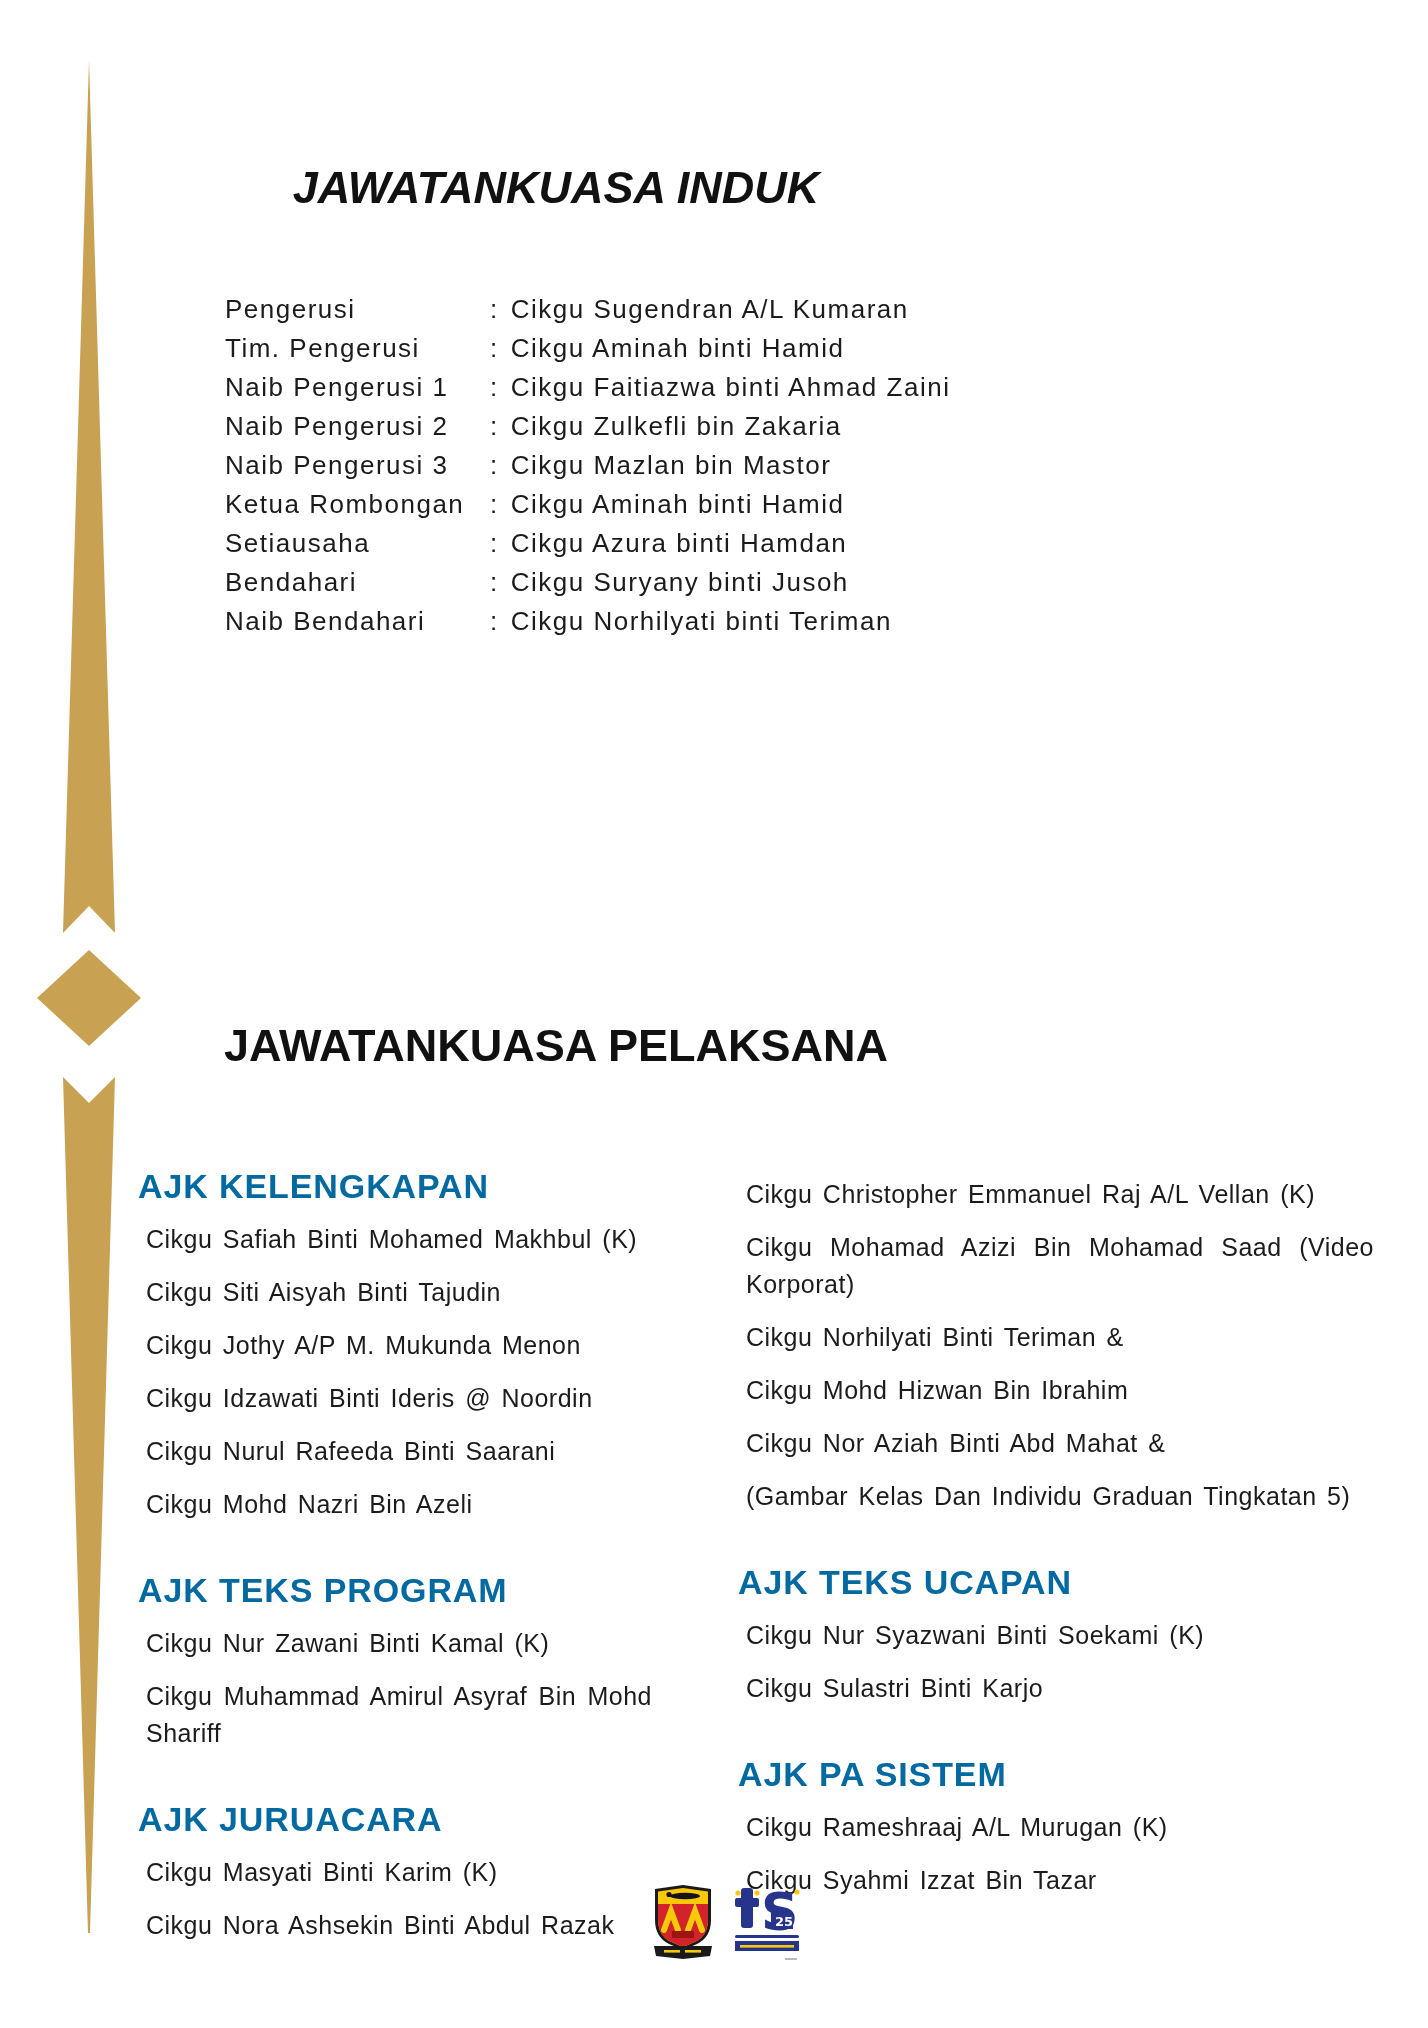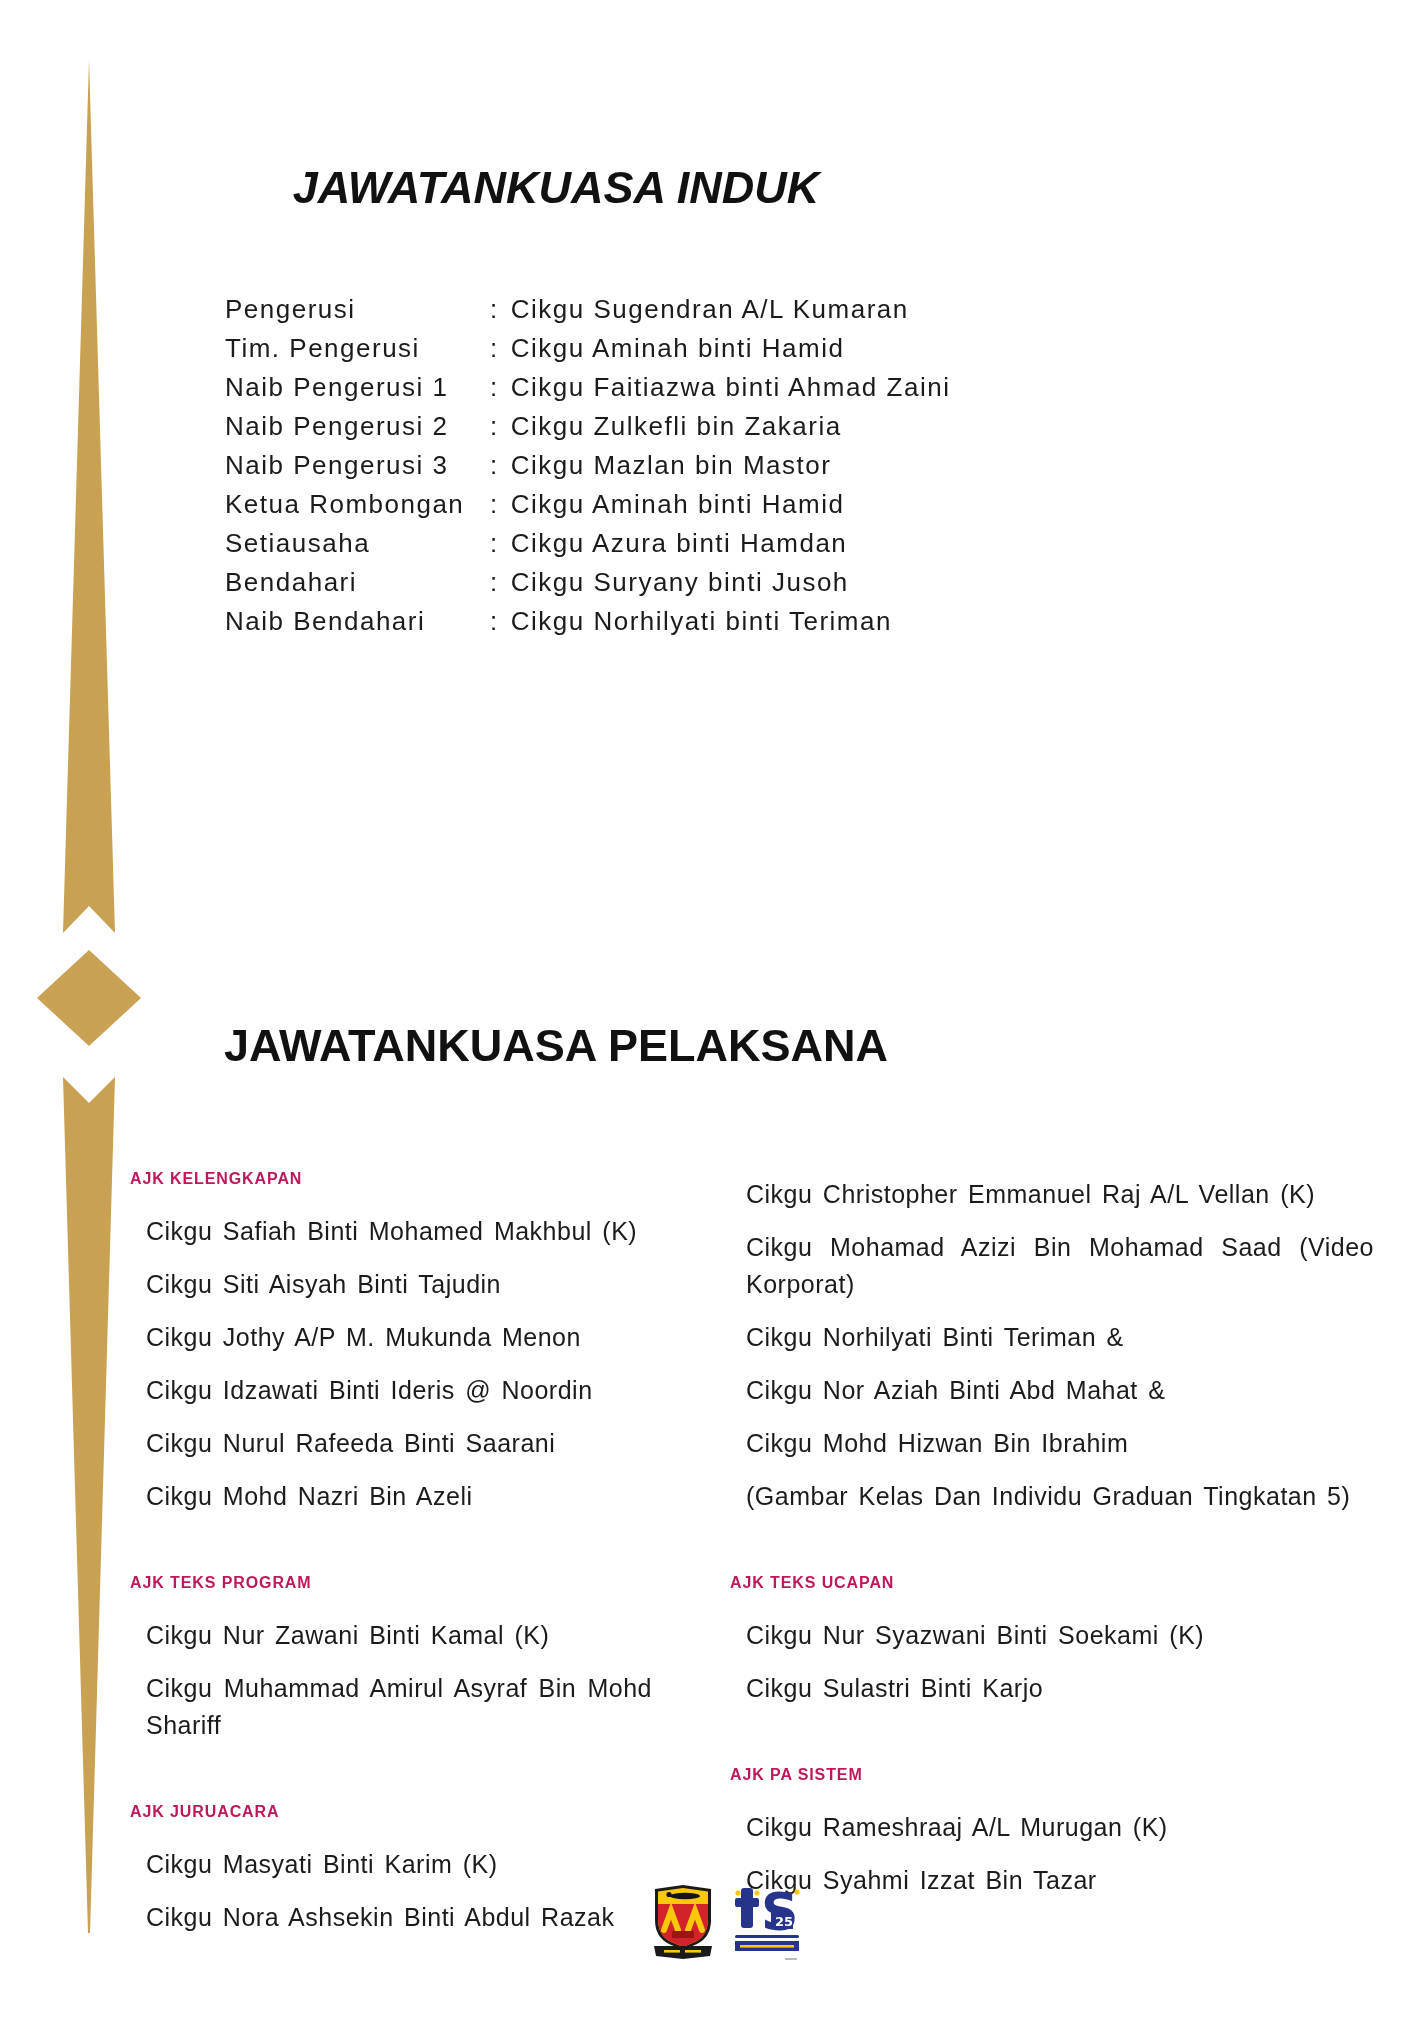--- a/index.html
+++ b/index.html
@@ -37,26 +37,26 @@
   .irow .role{width:265px;flex:0 0 auto;}
   .irow .colon{flex:0 0 auto;margin-right:12px;}
   .irow .name{flex:0 0 auto;white-space:nowrap;}
 
   
   .ajk-col{position:absolute;top:1160px;}
   #col-left{left:130px;width:538px;}
   #col-right{left:730px;width:660px;}
   .ajk-section{margin:0 0 49px 0;}
   .ajk-title{
-    margin:0;
-    font-size:16px;
+    margin:8px;
+    font-size:34px;
     font-weight:bold;
     line-height:37px;
     letter-spacing:0.9px;
-    color:#be185d;
+    color:#0369a1;
   }
   .member{
     margin:16px;
     font-size:25px;
     line-height:37px;
     letter-spacing:0.5px;
     word-spacing:3px;
     text-align:justify;
     color:#1b1b1b;
   }
@@ -183,23 +183,23 @@
 
       <section class="ajk-section">
         <div>
 
             <p class="member">Cikgu Christopher Emmanuel Raj A/L Vellan (K)</p>
 
             <p class="member">Cikgu Mohamad Azizi Bin Mohamad Saad (Video Korporat)</p>
 
             <p class="member">Cikgu Norhilyati Binti Teriman &amp;</p>
 
+            <p class="member">Cikgu Mohd Hizwan Bin Ibrahim</p>
+
             <p class="member">Cikgu Nor Aziah Binti Abd Mahat &amp;</p>
-
-            <p class="member">Cikgu Mohd Hizwan Bin Ibrahim</p>
 
             <p class="member">(Gambar Kelas Dan Individu Graduan Tingkatan 5)</p>
           </div>
       </section>
 
       <section class="ajk-section">
         <h3 class="ajk-title">AJK TEKS UCAPAN</h3>
         <div>
 
             <p class="member">Cikgu Nur Syazwani Binti Soekami (K)</p>

